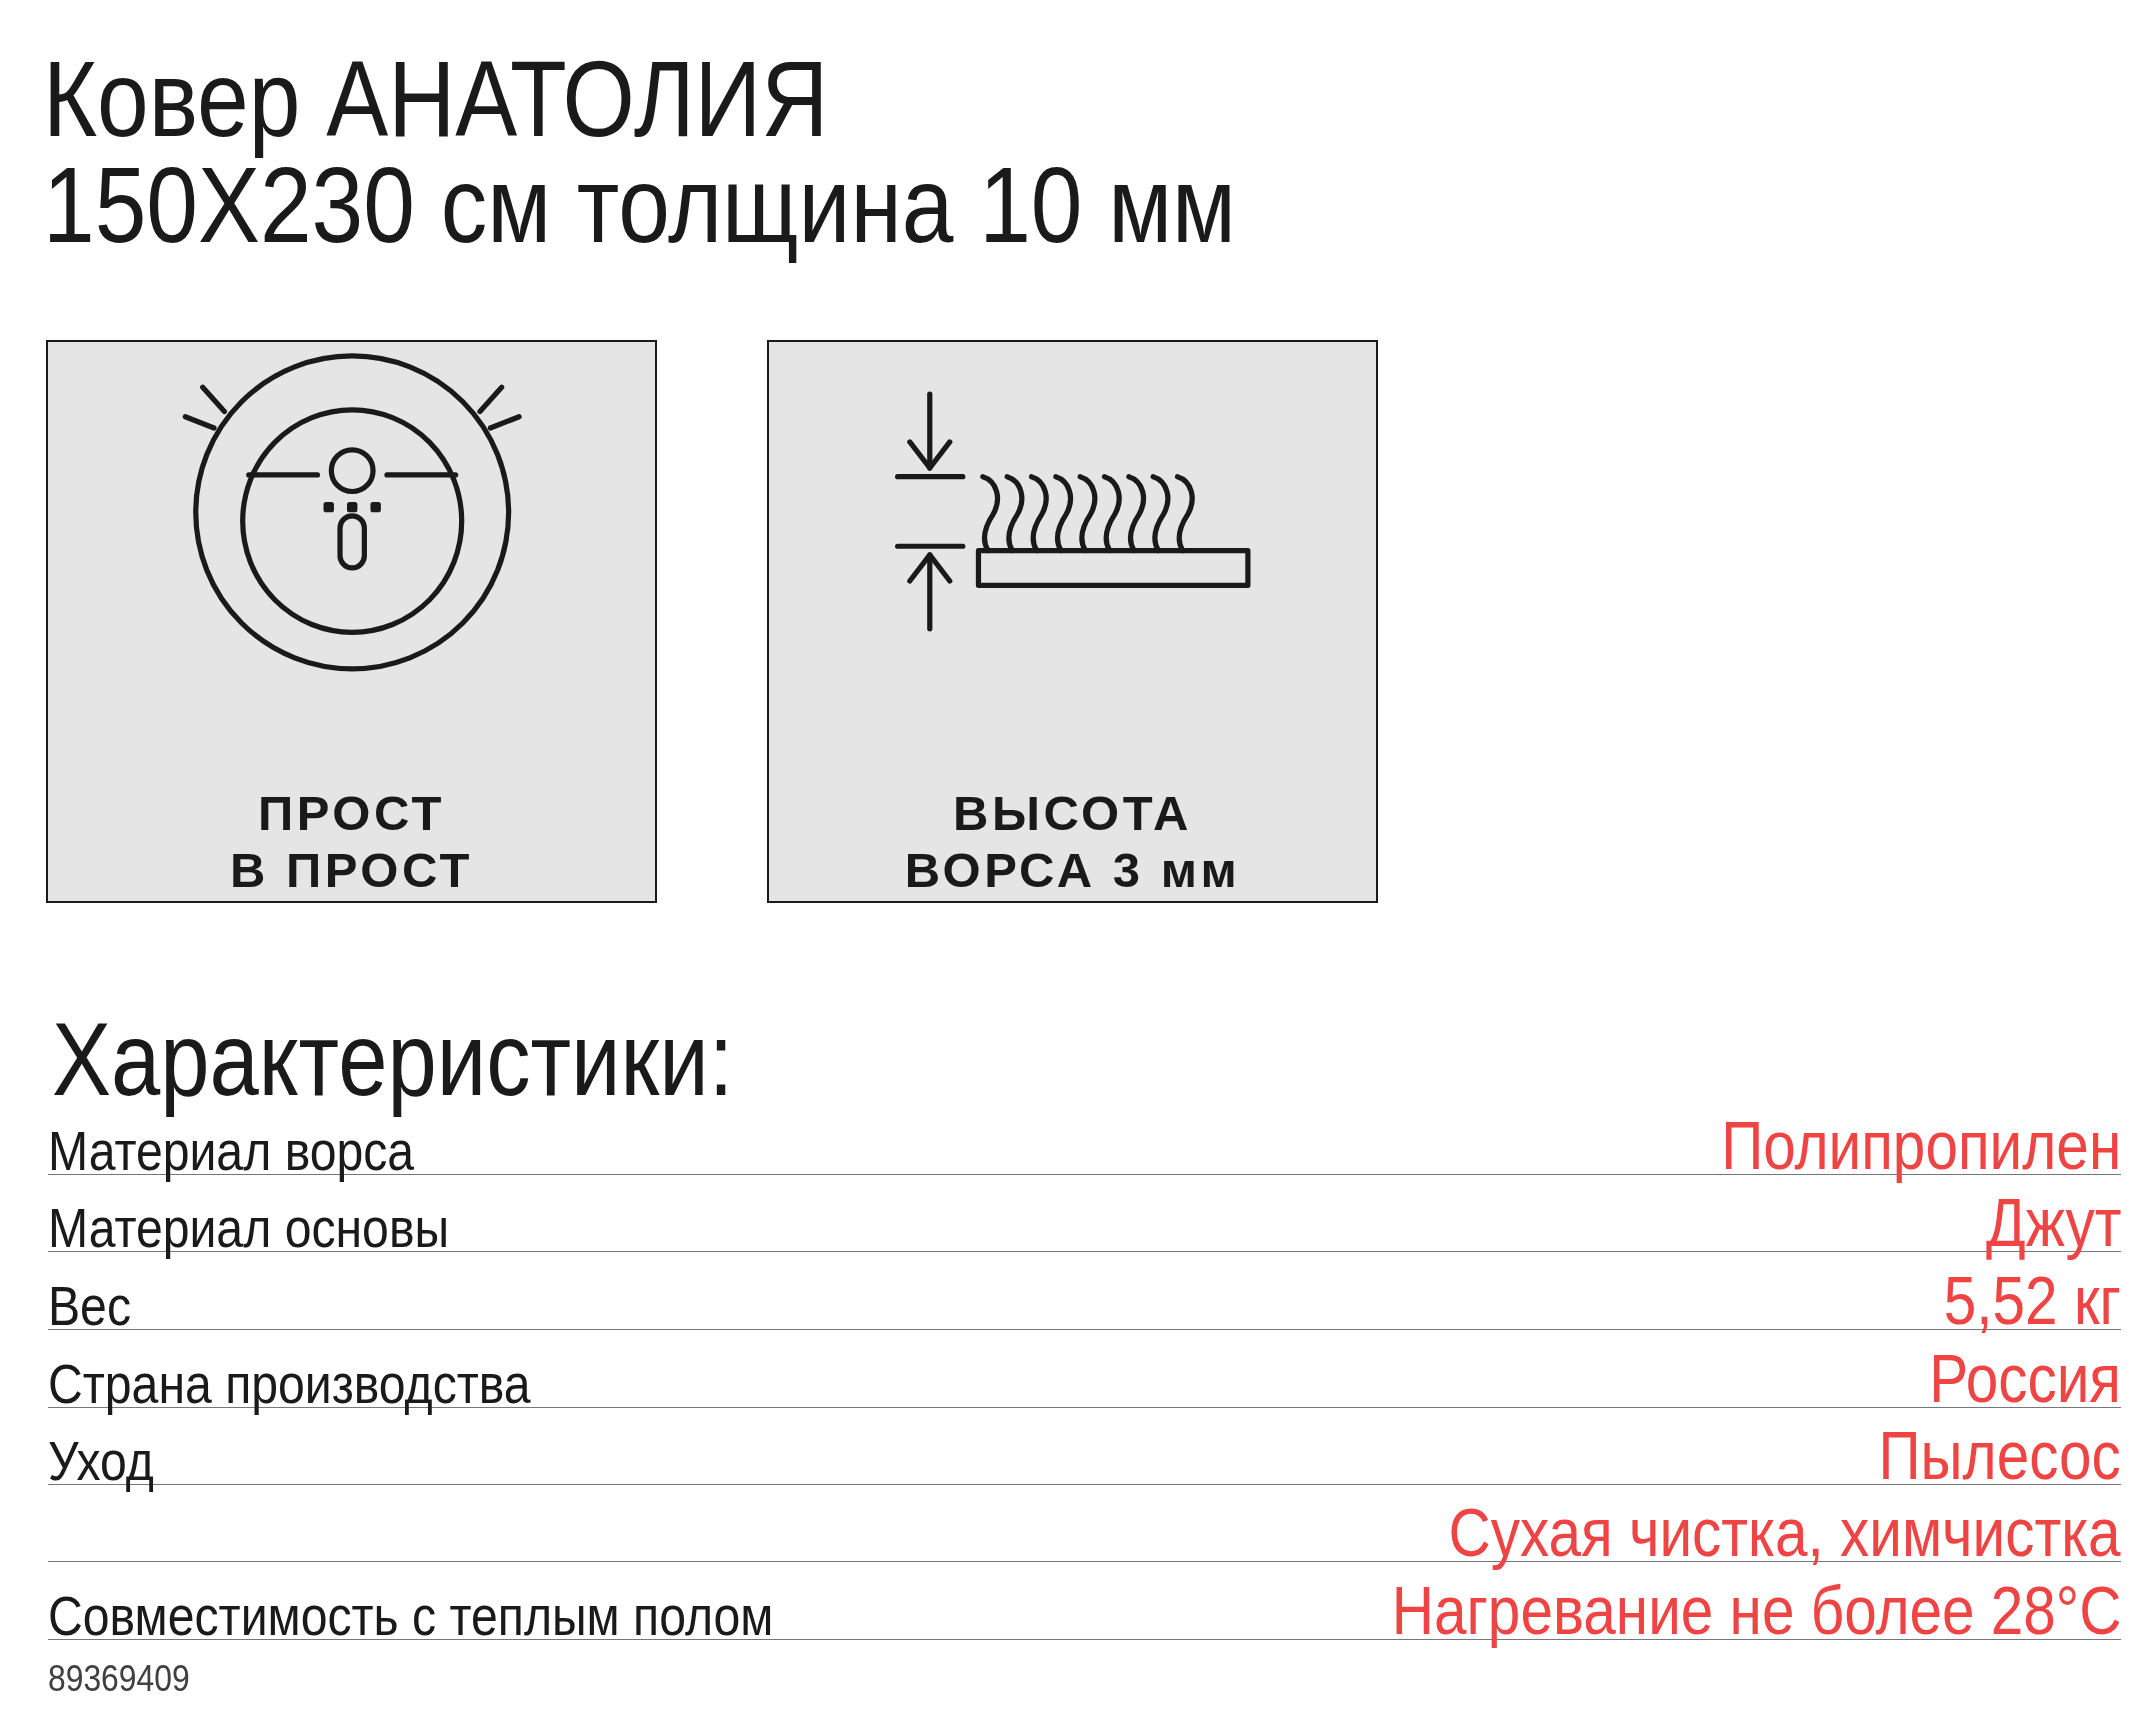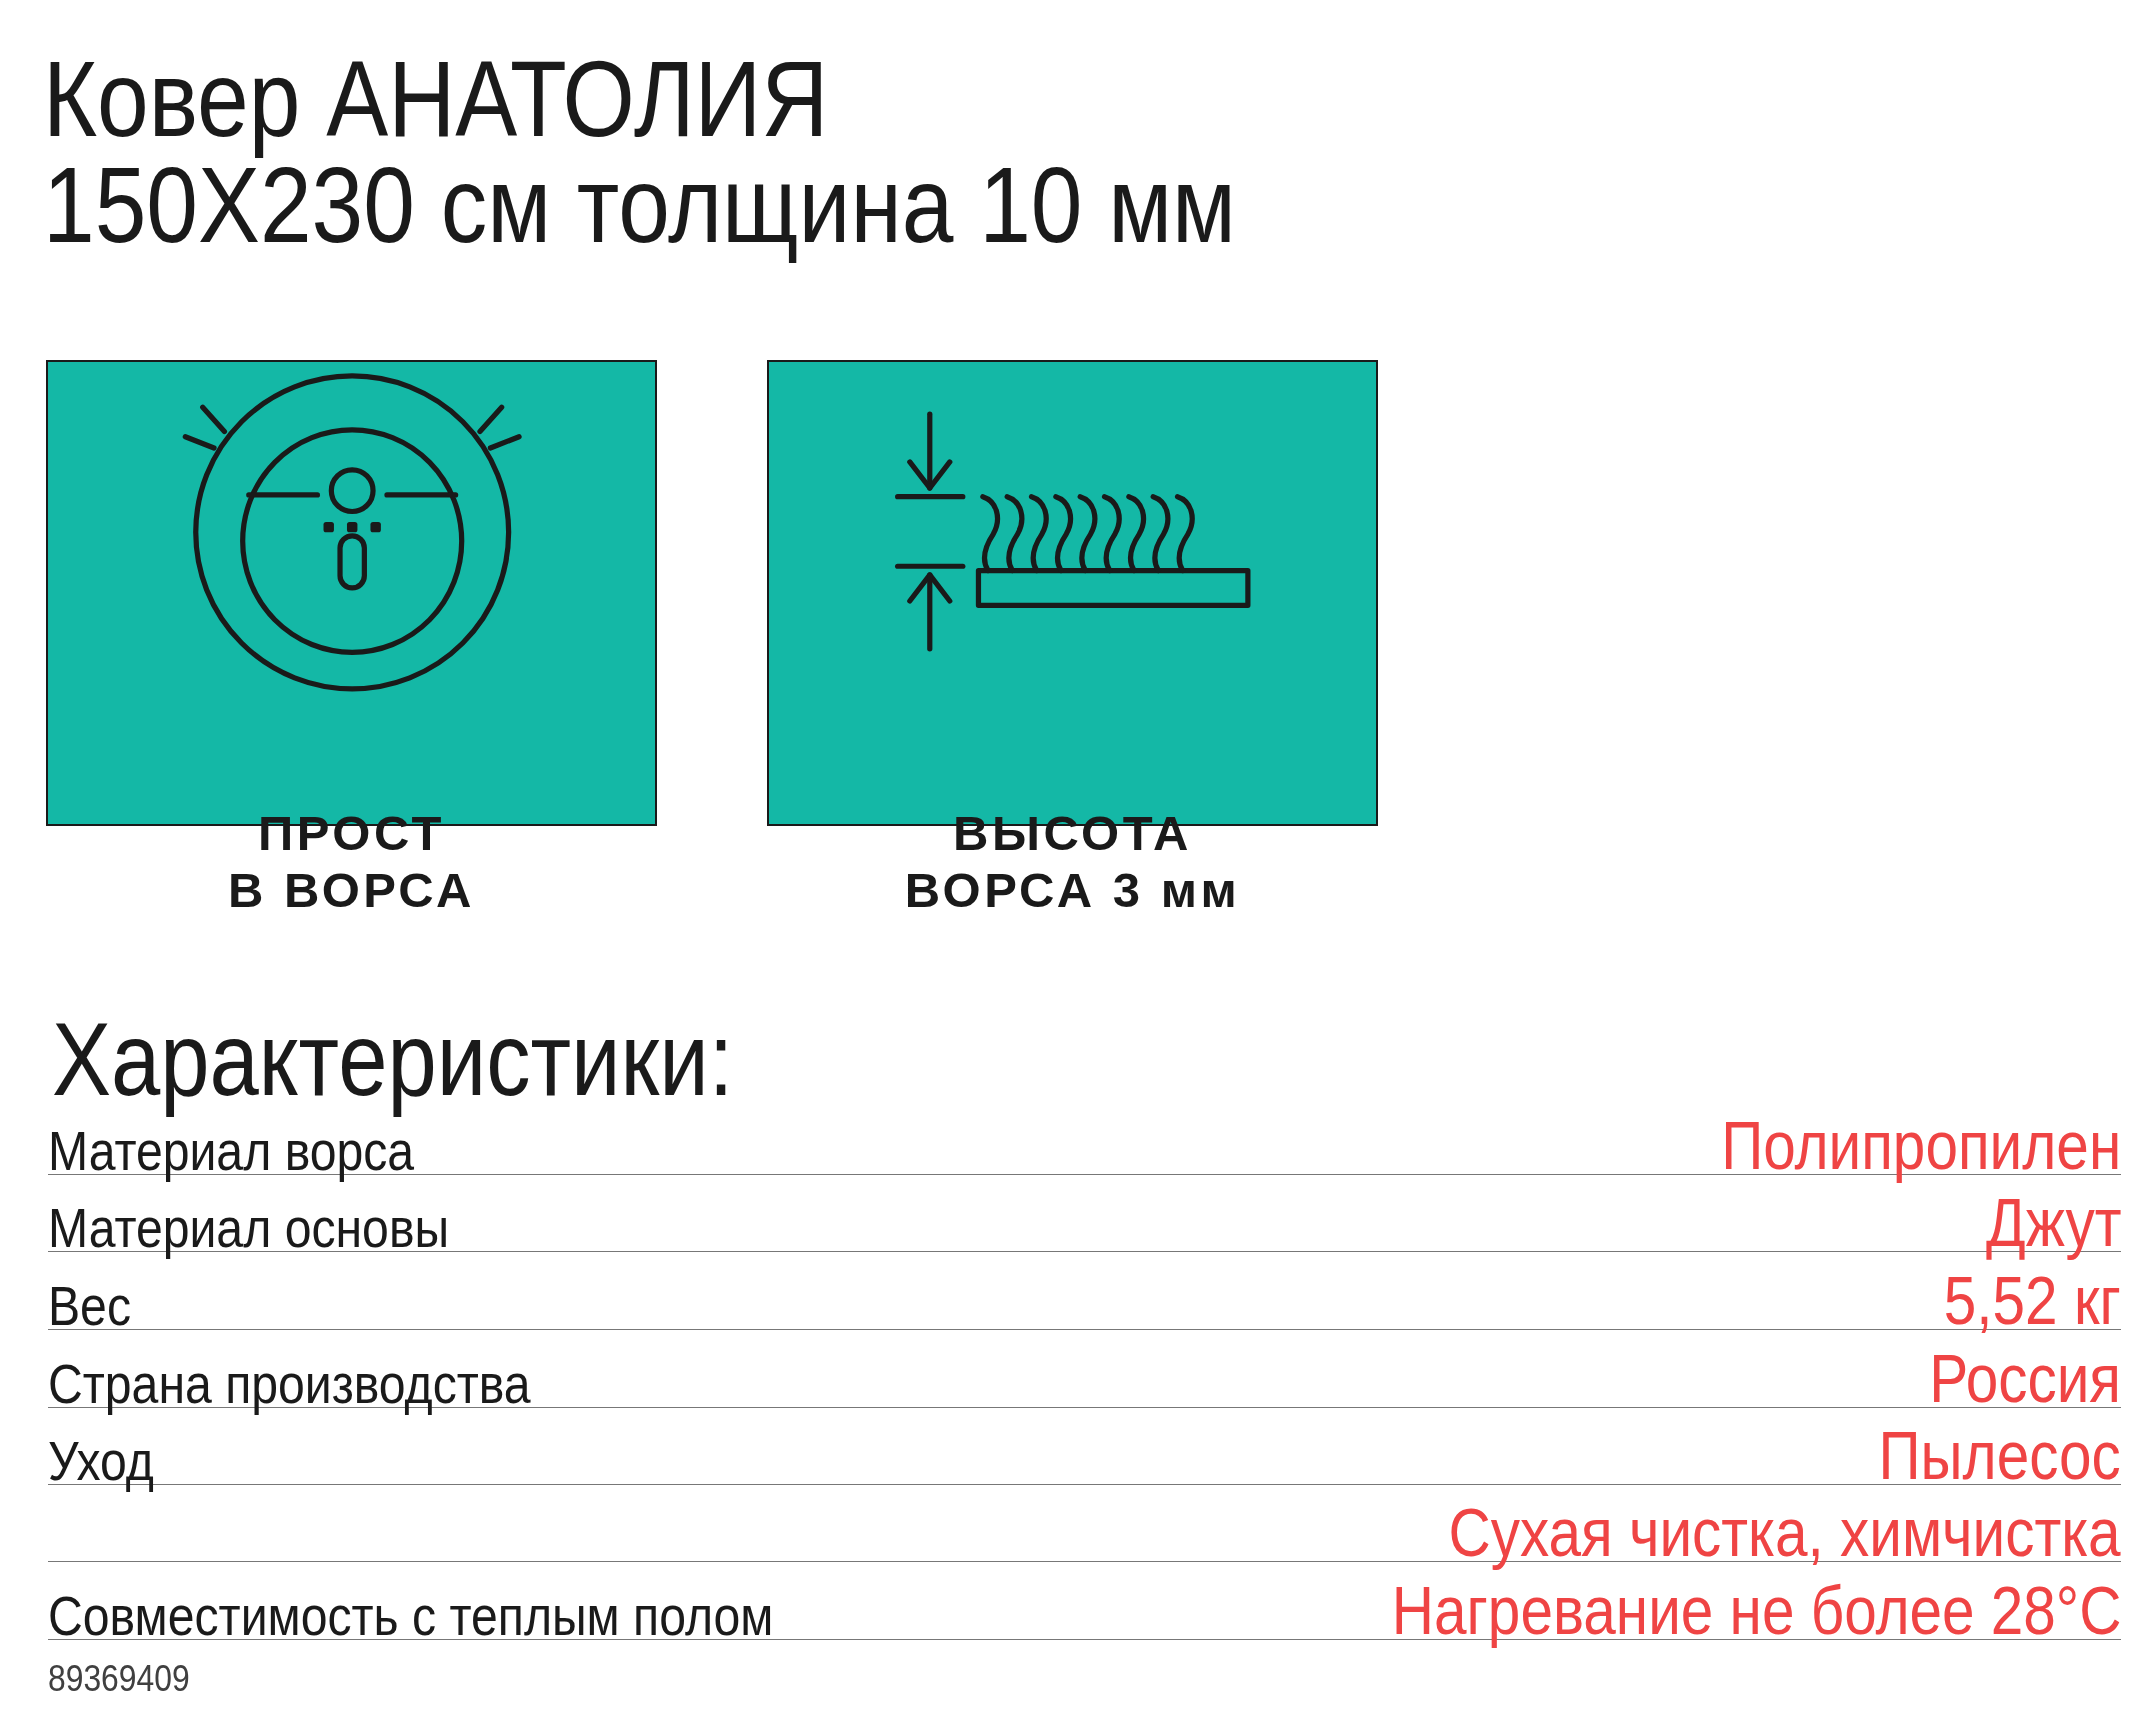--- a/index.html
+++ b/index.html
@@ -12,22 +12,22 @@
 
   .title-line {
     position: absolute; left: 43px; font-size: 108px; line-height: 1;
     font-weight: 400; color: #1a1a1a;
   }
   .title-line .cond { transform: scaleX(0.86); }
   #title-1 { top: 45px; }
   #title-2 { top: 151px; }
 
   .feature-box {
-    position: absolute; top: 360px; width: 611px; height: 466px;
-    border: 2.2px solid #1a1a1a; box-sizing: border-box; background: #14b8a6;
+    position: absolute; top: 340px; width: 611px; height: 563px;
+    border: 2.2px solid #1a1a1a; box-sizing: border-box; background: #e5e5e5;
   }
   #box-1 { left: 46px; }
   #box-2 { left: 767px; }
   .feature-box svg { position: absolute; left: 0; top: 0; }
   .feature-label {
     position: absolute; left: 0; right: 0; text-align: center;
     font-weight: 700; font-size: 49px; line-height: 57px; letter-spacing: 3.5px;
     color: #1a1a1a;
   }
   #box-1 .feature-label { top: 443px; }
@@ -93,21 +93,21 @@
     </g>
 
     <g fill="#1a1a1a">
       <rect x="317" y="184" width="12" height="12" rx="3"></rect>
       <rect x="344" y="184" width="12" height="12" rx="3"></rect>
       <rect x="371" y="184" width="12" height="12" rx="3"></rect>
     </g>
   </svg>
   <div class="feature-label">
     <div>ПРОСТ</div>
-    <div>В ВОРСА</div>
+    <div>В ПРОСТ</div>
   </div>
 </div>
 
 <div id="box-2" class="feature-box">
   <svg width="611" height="611" viewBox="0 0 703 703">
     <g fill="none" stroke="#1a1a1a" stroke-width="6" stroke-linecap="round" stroke-linejoin="round">
 
       <line x1="185" y1="60" x2="185" y2="145"></line>
       <polyline points="162,115 185,145 208,115"></polyline>
       <line x1="148" y1="155" x2="223" y2="155"></line>

